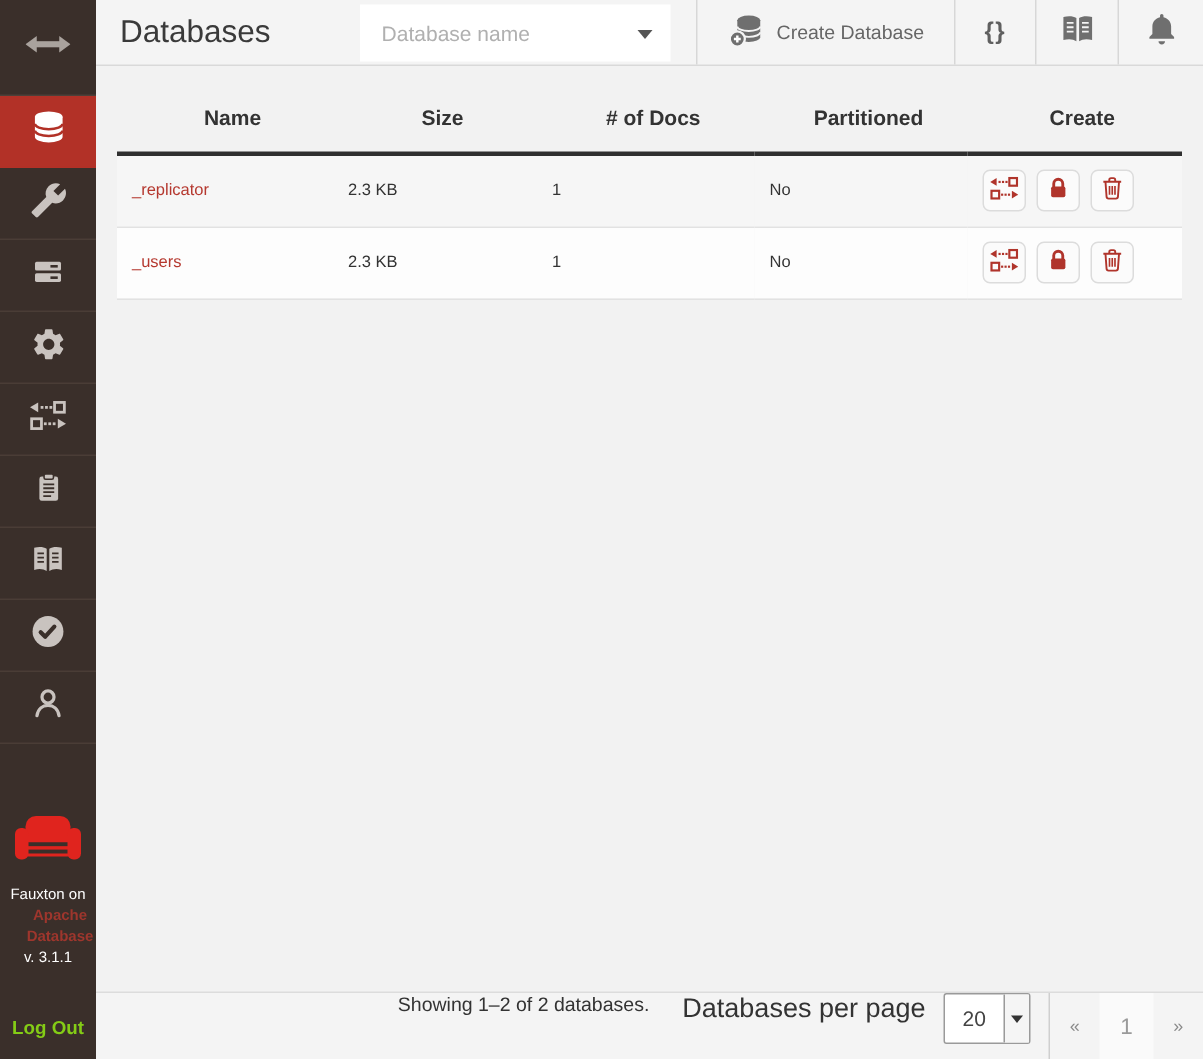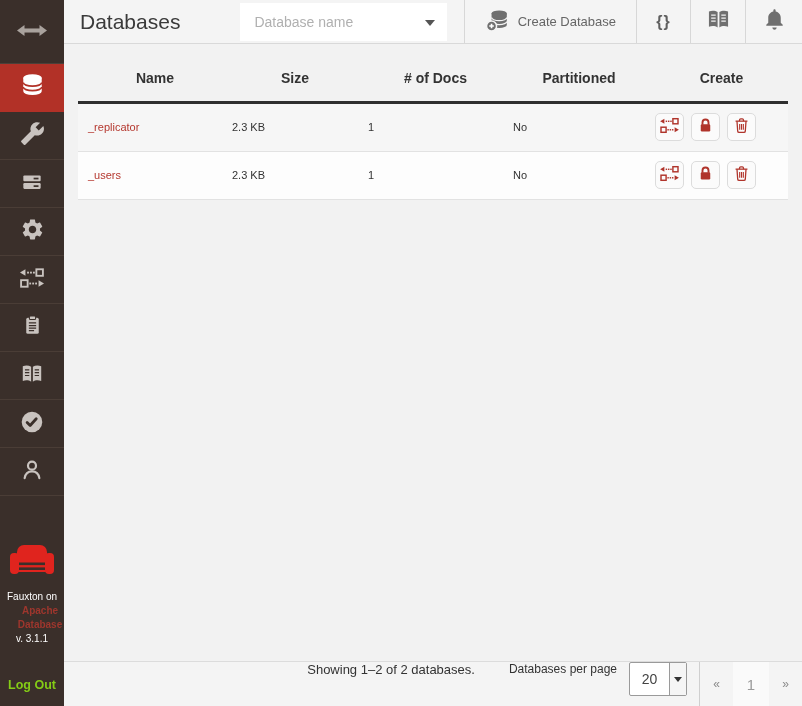--- a/index.html
+++ b/index.html
@@ -54,21 +54,21 @@
   tbody tr:nth-child(even) { background:#fdfdfd; }
   .db-link { color:#b5382f; text-decoration:none; cursor:pointer; }
   .actions-cell { display:flex; gap:7px; align-items:center; height:47px; }
   .act-btn { width:29px; height:28px; border:1px solid #dcdcdc; border-radius:5px; background:#fbfbfb;
     display:flex; align-items:center; justify-content:center; cursor:pointer; padding:0; }
 
   
   .footer { height:45px; background:#f4f4f4; border-top:1px solid #dcdcdc;
     display:flex; align-items:flex-start; justify-content:flex-end; }
   .foot-summary { font-size:13px; color:#333; }
-  .foot-label { font-size:12px; color:#333; margin-left:34px; }
+  .foot-label { font-size:18px; color:#333; margin-left:22px; }
   .per-page { margin-left:12px; margin-right:12px; width:58px; height:34px; background:#fff;
     border:1px solid #9a9a9a; border-radius:2px; display:flex; align-items:center; cursor:pointer; }
   .per-page .val { flex:1; font-size:14px; color:#444; text-align:center; }
   .per-page .caretbox { width:17px; height:100%; border-left:1px solid #9a9a9a; background:#f5f5f5;
     display:flex; align-items:center; justify-content:center; }
   .per-page .caretbox i { width:0; height:0; border-left:4px solid transparent; border-right:4px solid transparent; border-top:5px solid #333; }
   .pager { display:flex; align-self:stretch; border-left:1px solid #cfcfcf; }
   .pg-arrow { width:33px; display:flex; align-items:center; justify-content:center;
     font-size:12px; color:#8a8a8a; cursor:pointer; }
   .pg-num { width:36px; display:flex; align-items:center; justify-content:center;

